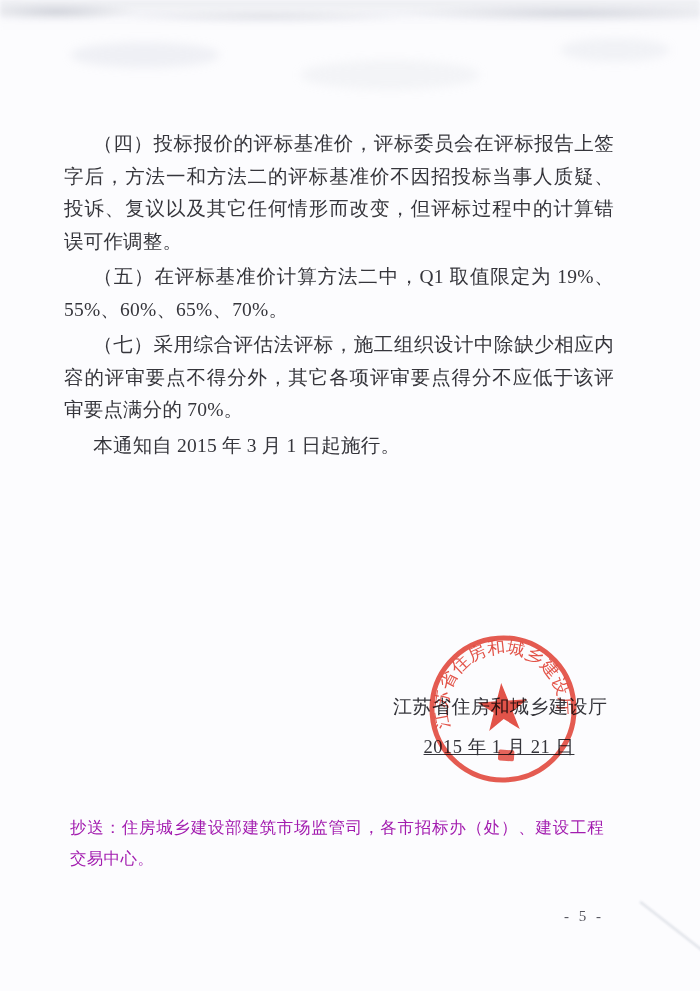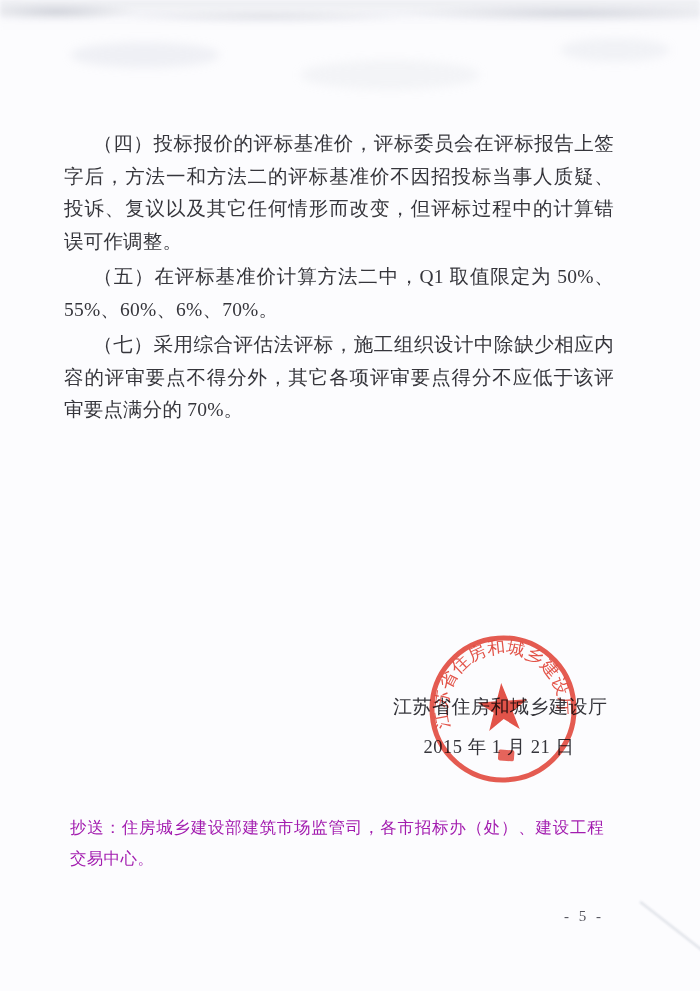--- a/index.html
+++ b/index.html
@@ -36,21 +36,21 @@
     font-size:19.5px; line-height:32.5px;
     text-align:justify; letter-spacing:.2px;
   }
   .para { text-indent:1.5em; margin-bottom:3px; }
   
   .sig-block {
     position:absolute; left:393px; top:694px; width:212px;
     text-align:center; z-index:1;
   }
   .sig-issuer { font-size:19px; letter-spacing:.5px; white-space:nowrap; }
-  .sig-date   { font-size:18.5px; margin-top:14px; letter-spacing:.5px; white-space:nowrap; }
+  .sig-date   { font-size:18.5px; margin-top:14px; letter-spacing:.5px; white-space:nowrap;text-decoration:underline; }
   
   .seal {
     position:absolute; left:423px; top:629px; width:160px; height:160px;
     mix-blend-mode:multiply; opacity:.92; transform:rotate(-4deg); z-index:2;
   }
   
   .cc-block {
     position:absolute; left:70px; top:812px; width:534px;
     font-size:16.5px; line-height:31px; text-align:justify;
     color:#a21caf; letter-spacing:.3px;
@@ -68,22 +68,23 @@
 <div class="page">
 
   <div class="scan-band"></div>
   <div class="blot1"></div>
   <div class="blot2"></div>
   <div class="blot3"></div>
   <div class="corner-streak"></div>
 
   <div class="body-text">
     <p class="para">（四）投标报价的评标基准价，评标委员会在评标报告上签字后，方法一和方法二的评标基准价不因招投标当事人质疑、投诉、复议以及其它任何情形而改变，但评标过程中的计算错误可作调整。</p>
-    <p class="para">（五）在评标基准价计算方法二中，Q1 取值限定为 50%、55%、60%、6%、70%。</p>
+    <p class="para">（五）在评标基准价计算方法二中，Q1 取值限定为 19%、55%、60%、65%、70%。</p>
     <p class="para">（七）采用综合评估法评标，施工组织设计中除缺少相应内容的评审要点不得分外，其它各项评审要点得分不应低于该评审要点满分的 70%。</p>
+    <p class="para">本通知自 2015 年 3 月 1 日起施行。</p>
   </div>
 
   <div class="sig-block">
     <div class="sig-issuer">江苏省住房和城乡建设厅</div>
     <div class="sig-date">2015 年 1 月 21 日</div>
   </div>
 
   <svg class="seal" viewBox="0 0 160 160" aria-hidden="true">
     <circle cx="80" cy="80" r="71" fill="none" stroke="#e23b2e" stroke-width="5" opacity="0.9"></circle>
     <defs>

